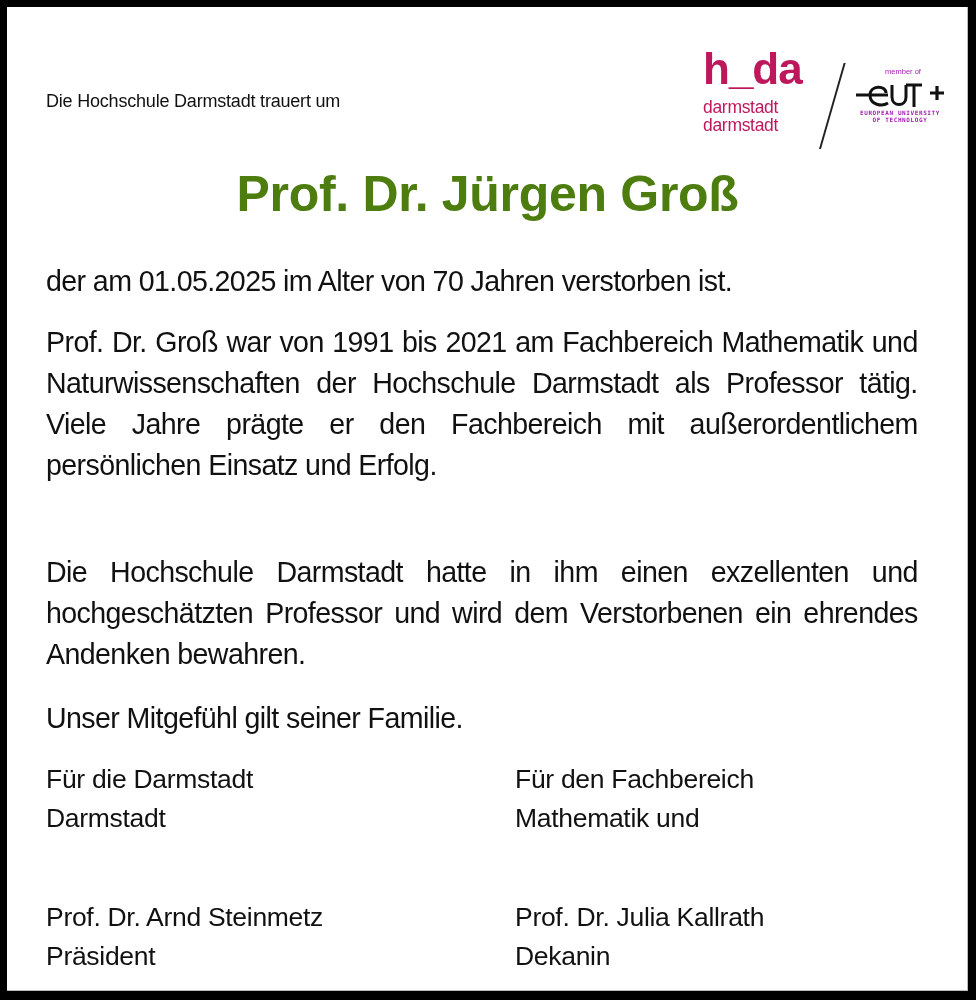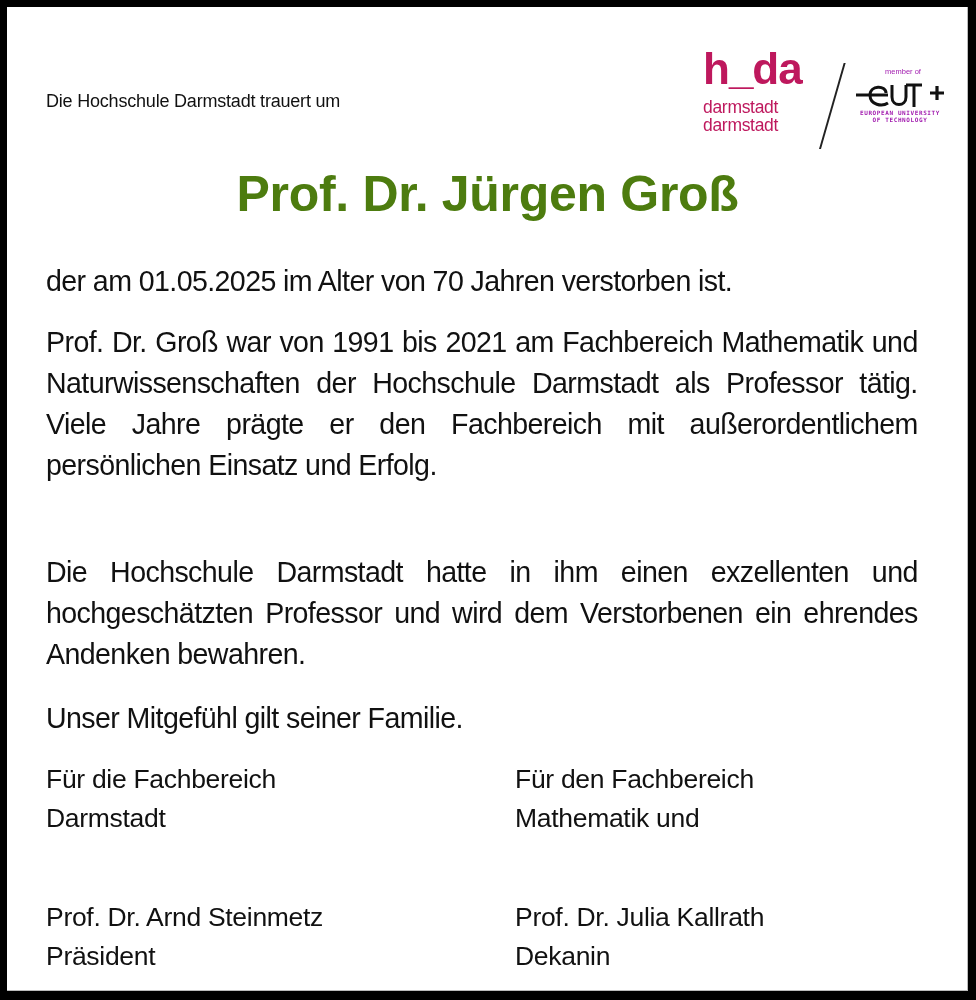--- a/index.html
+++ b/index.html
@@ -73,21 +73,21 @@
   </div>
 
   <div class="txt title">Prof. Dr. Jürgen Groß</div>
 
   <div class="txt para p0">der am 01.05.2025 im Alter von 70 Jahren verstorben ist.</div>
   <div class="txt para p1">Prof. Dr. Groß war von 1991 bis 2021 am Fachbereich Mathematik und Naturwissenschaften der Hochschule Darmstadt als Professor tätig. Viele Jahre prägte er den Fachbereich mit außerordentlichem persönlichen Einsatz und Erfolg.</div>
   <div class="txt para p2">Die Hochschule Darmstadt hatte in ihm einen exzellenten und hochgeschätzten Professor und wird dem Verstorbenen ein ehrendes Andenken bewahren.</div>
   <div class="txt para p3">Unser Mitgefühl gilt seiner Familie.</div>
 
   <div class="txt sig sig-left s1">
-    <div>Für die Fachbereich</div>
+    <div>Für die Darmstadt</div>
     <div>Darmstadt</div>
   </div>
   <div class="txt sig sig-right s1">
     <div>Für den Fachbereich</div>
     <div>Mathematik und</div>
   </div>
 
   <div class="txt sig sig-left s2">
     <div>Prof. Dr. Arnd Steinmetz</div>
     <div>Präsident</div>

